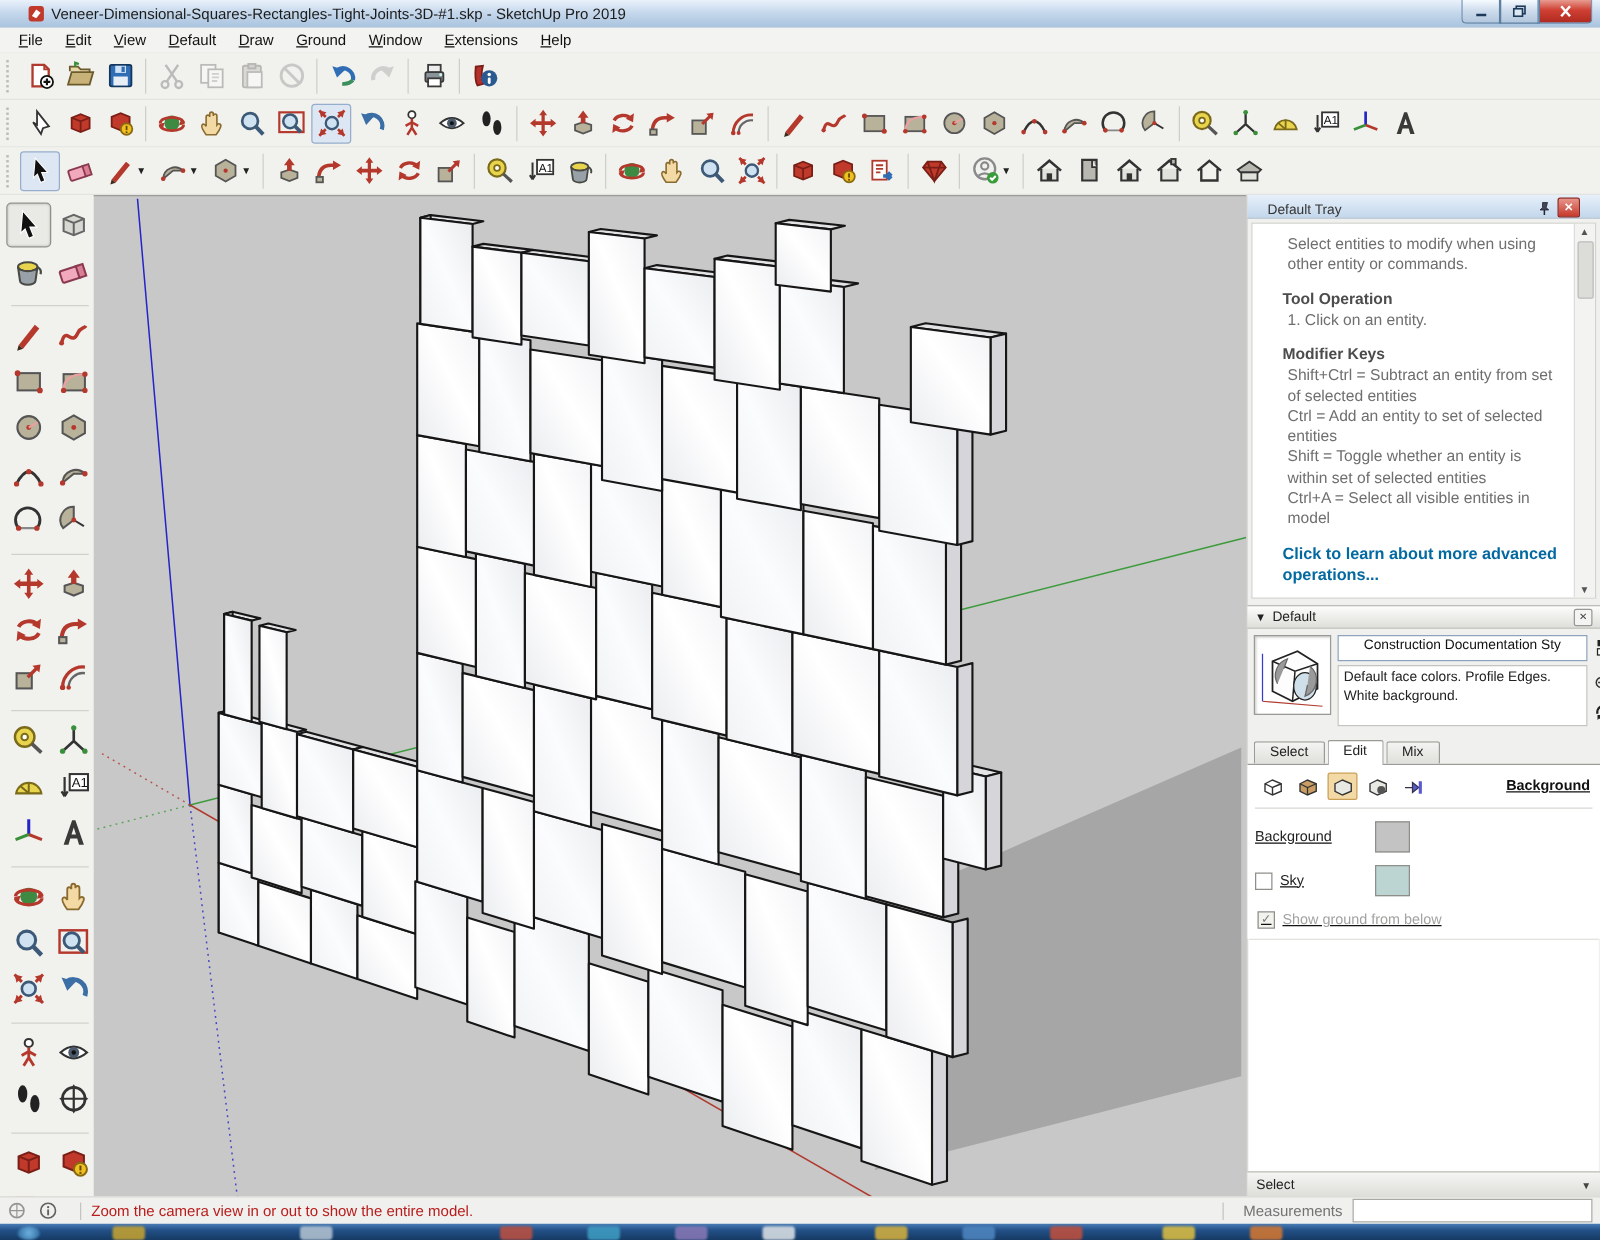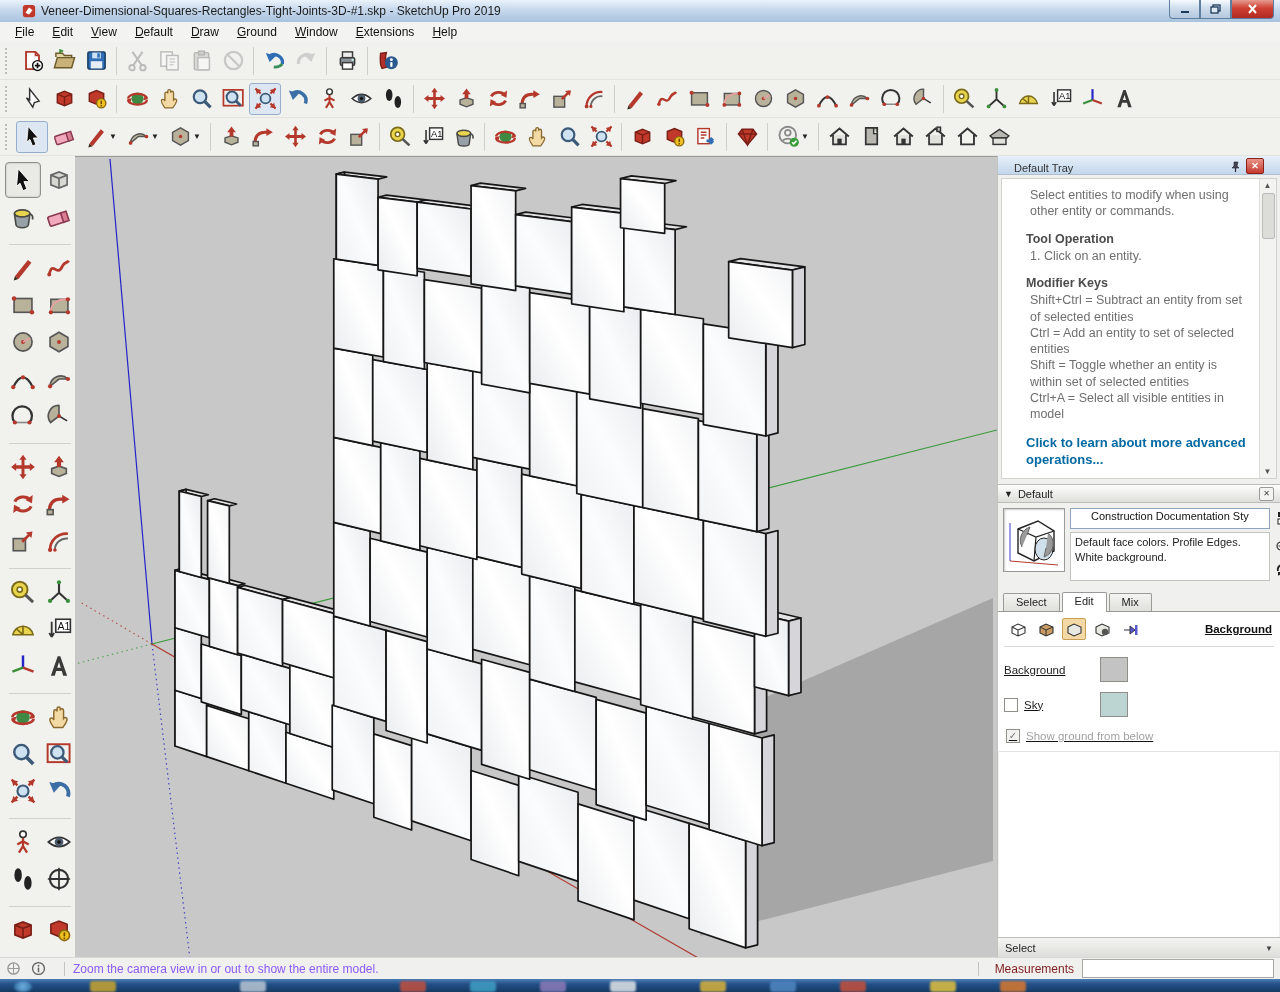--- a/index.html
+++ b/index.html
@@ -90,23 +90,23 @@
   .ground-row{margin-top:12px;color:#a2a2a0;font-size:11.5px;display:flex;align-items:center;gap:6px;padding-left:2px;}
   .tray-fill{flex:1;background:#fff;border-top:1px solid #e2e2de;margin:0 1px;}
   .select-bar{height:20px;background:linear-gradient(#f5f5f3,#dcdcd8);border-top:1px solid #bdbdb8;
     display:flex;align-items:center;padding:0 7px;font-size:11px;color:#222;}
   .select-bar .sp{flex:1;}
   
   #statusbar{position:absolute;left:0;right:0;bottom:13px;height:21px;background:#f0f0ee;border-top:1px solid #d8d8d4;
     display:flex;align-items:center;padding:0 6px;}
   .st-ico{width:15px;height:15px;margin-right:10px;opacity:.75;}
   .st-div{width:1px;height:14px;background:#c4c4c0;margin:0 8px;}
-  .hint{font-size:12px;color:#8b5cf6;}
+  .hint{font-size:12px;color:#b91c1c;}
   .meas{margin-left:auto;display:flex;align-items:center;gap:8px;}
-  .meas .mlabel{font-size:12px;color:#7f1d1d;}
+  .meas .mlabel{font-size:12px;color:#737373;}
   .meas input{width:186px;height:15px;border:1px solid #a8a8a4;background:#fff;font-size:11px;}
   
   #taskbar{position:absolute;left:0;right:0;bottom:0;height:13px;
     background:linear-gradient(#4a7cb5,#2a5档 40%,#16406e);background:linear-gradient(#4a7cb5,#235087 40%,#153a63);overflow:hidden;}
   .tb-blob{position:absolute;top:2px;width:26px;height:11px;border-radius:3px;filter:blur(1px);opacity:.85;}
 </style>
 </head>
 <body>
 
 <div class="titlebar">

